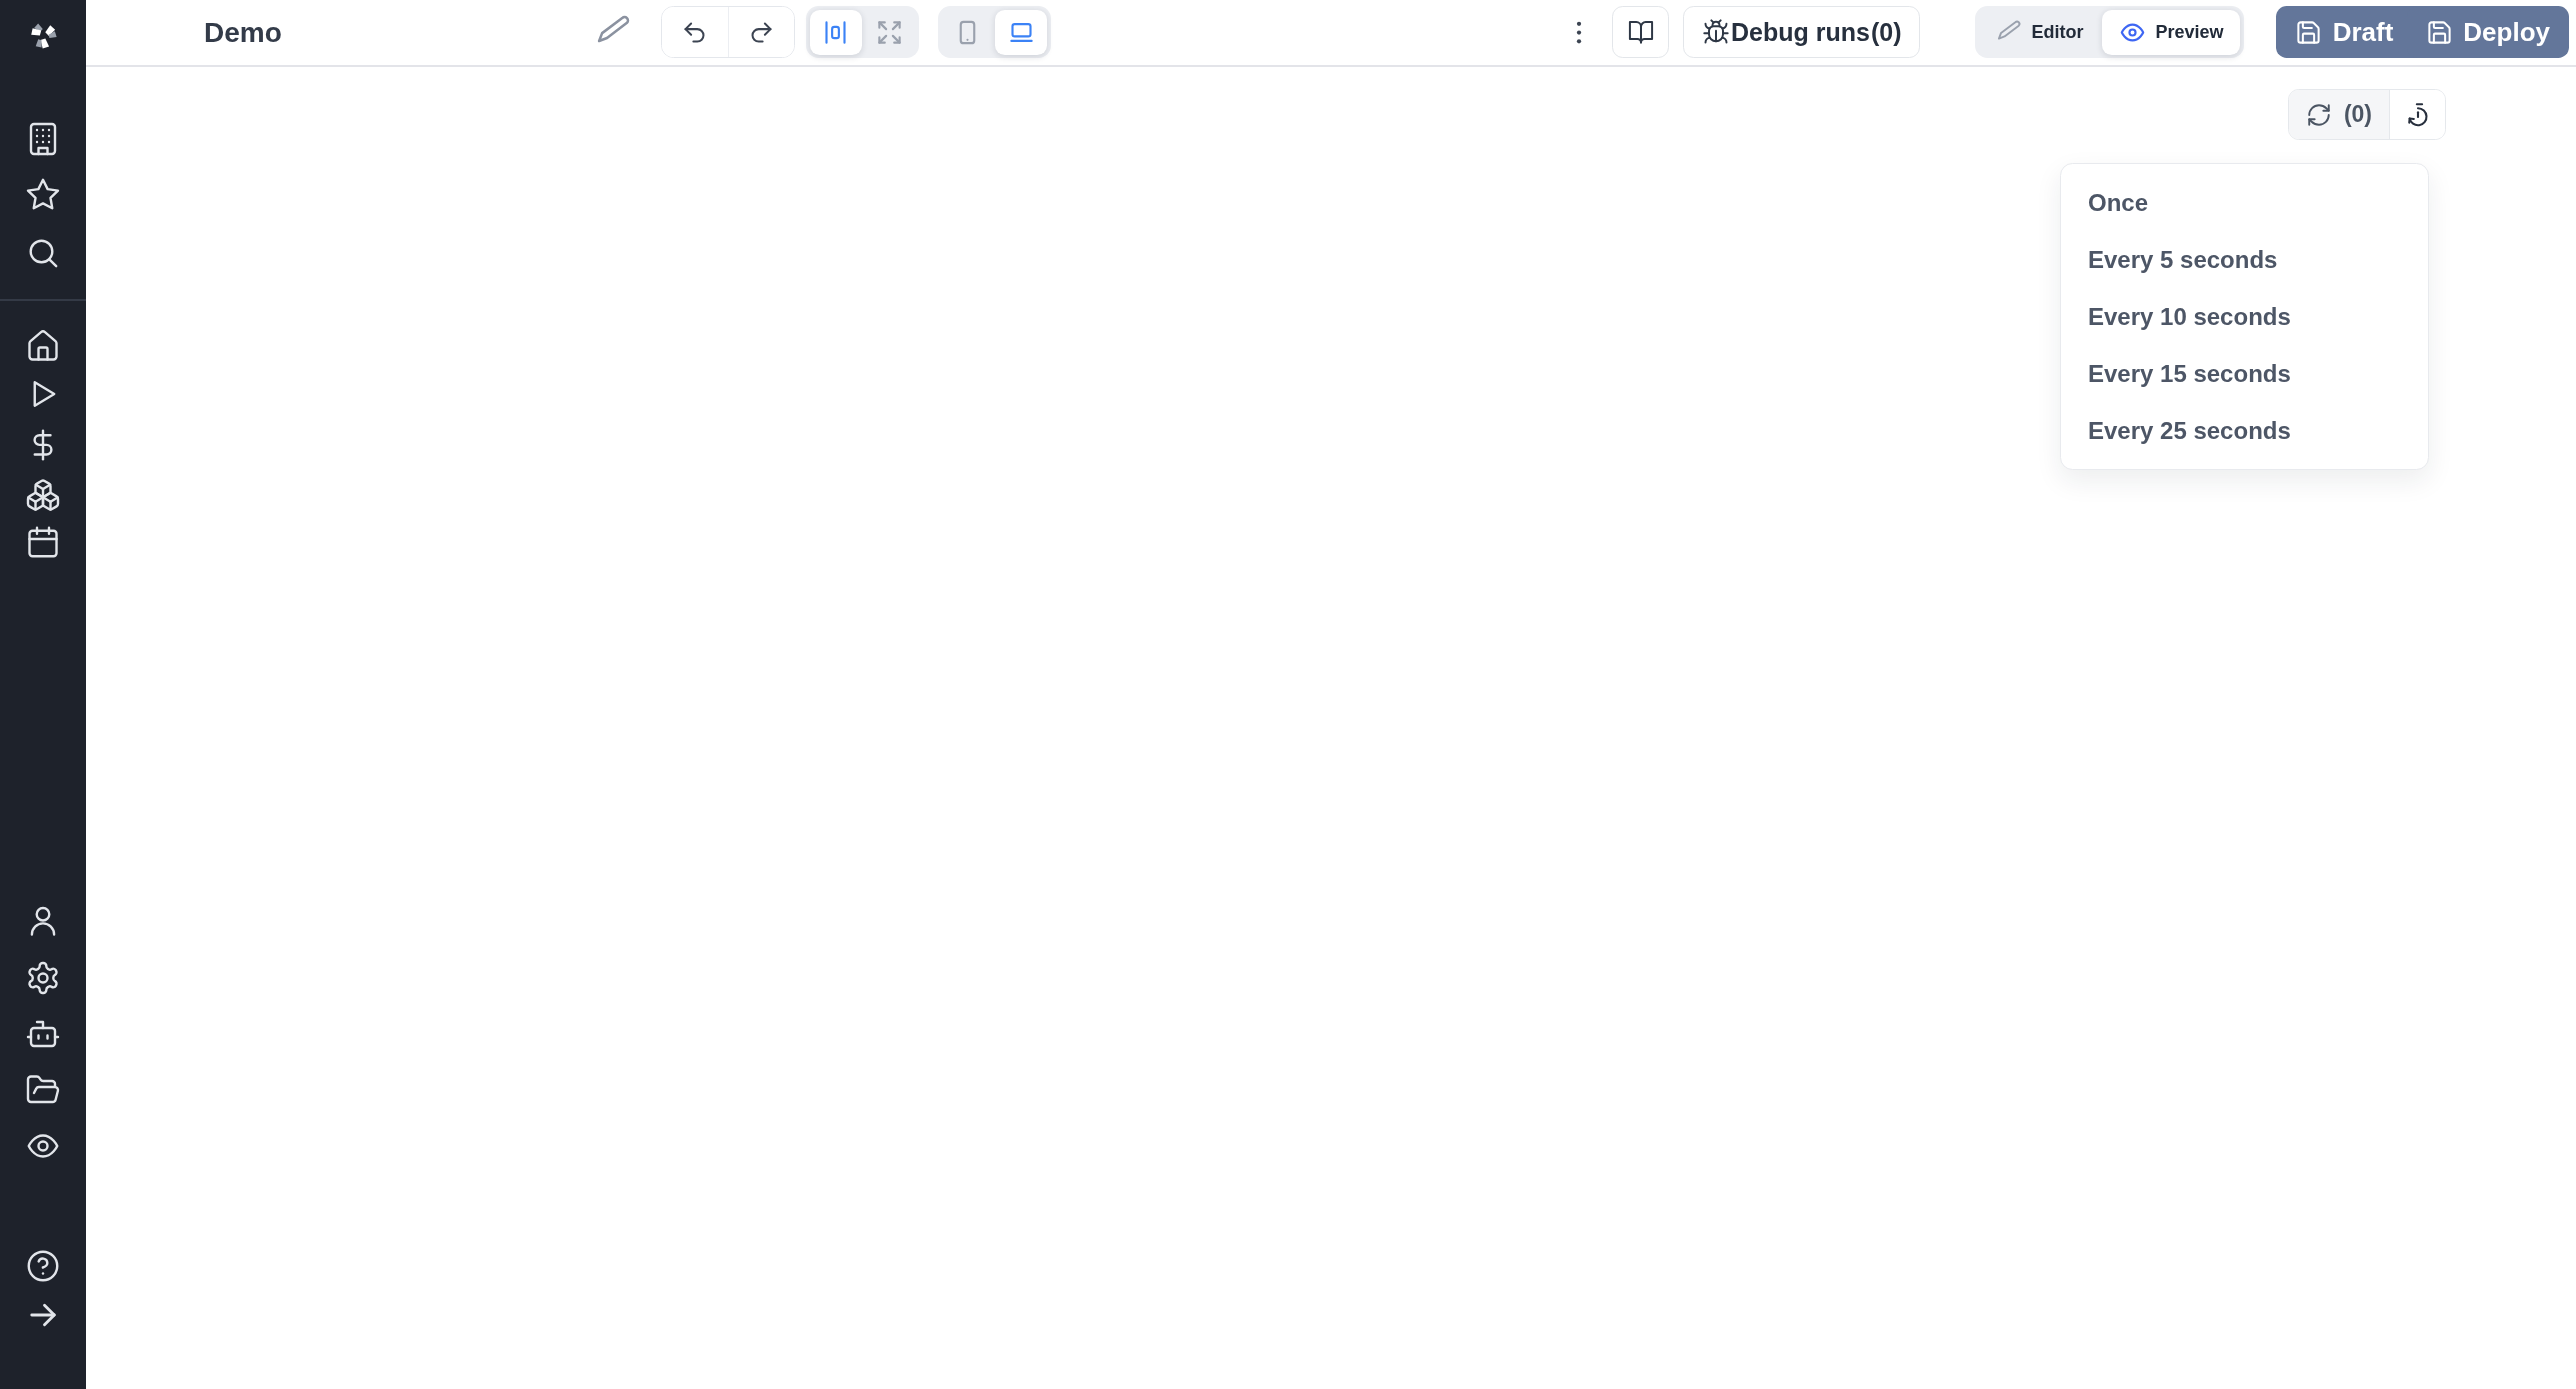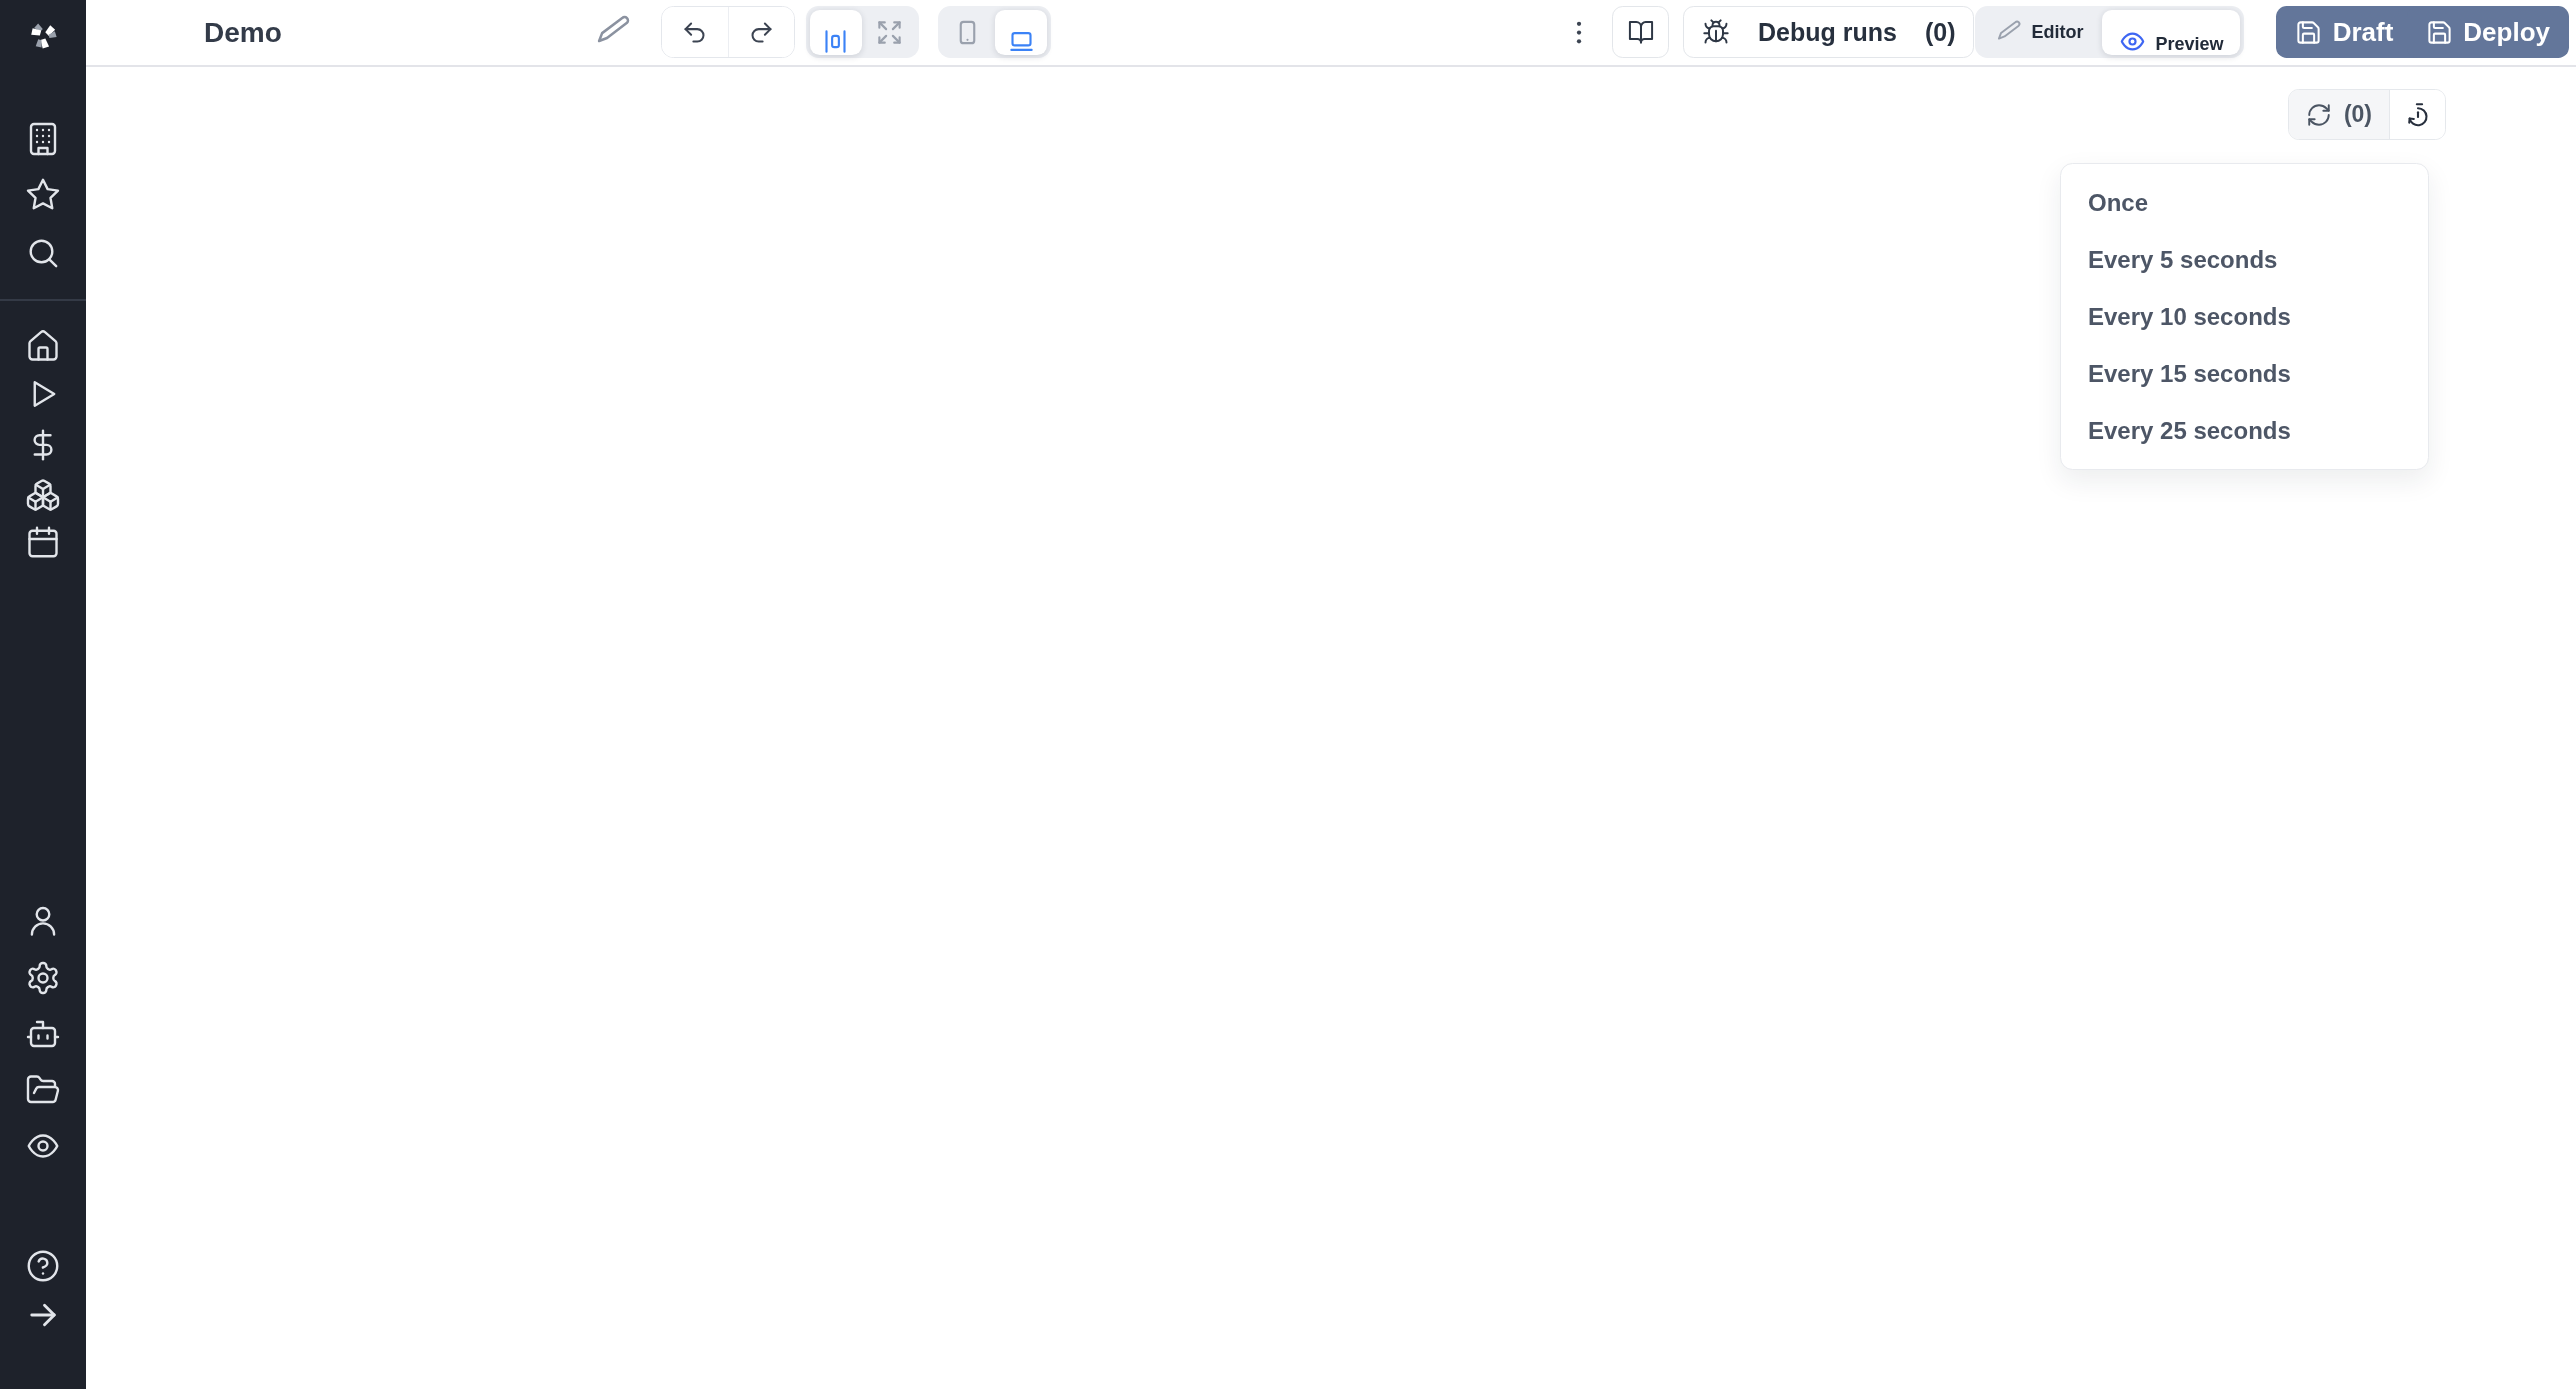--- a/index.html
+++ b/index.html
@@ -54,33 +54,33 @@
 
   .seg {
     position: absolute; top: 6.3px; height: 52px; background: #edeff3;
     border-radius: 12.5px; display: flex; align-items: center; padding: 3.6px; gap: 1.8px;
   }
   .seg .cell {
     height: 45px; min-width: 52px; padding: 0 12.5px; border: none; background: transparent;
     border-radius: 9.8px; display: flex; align-items: center; justify-content: center;
     cursor: pointer; color: #9aa1ad; gap: 9px;
   }
-  .seg .cell.active { background: #fff; box-shadow: 0 1.8px 6.3px rgba(25,35,55,.14); align-items: flex-end; }
+  .seg .cell.active { background: #fff; box-shadow: 0 1.8px 6.3px rgba(25,35,55,.14); }
   .seg .cell svg { width: 27px; height: 27px; }
   .seg-a { left: 720px; }
   .seg-b { left: 852px; }
   .accent-icon { color: #3b82f6; }
 
   .kebab-btn { position: absolute; left: 1475px; top: 50%; transform: translateY(-50%); width: 36px; height: 43px; color: #3c4452; }
   .kebab-btn svg { width: 30px; height: 30px; }
 
   .tb-btn {
     position: absolute; top: 6.3px; height: 52px; background: #fff;
     border: 1.8px solid #e3e6ea; border-radius: 10.7px; cursor: pointer;
-    display: flex; align-items: center; justify-content: center; gap: 28px;
+    display: flex; align-items: center; justify-content: center; gap: 1px;
     color: #2e3745;
   }
   .book-btn { left: 1526px; width: 57px; }
   .book-btn svg { width: 28px; height: 28px; }
   .debug-btn { left: 1597px; padding: 0 18px; }
   .debug-btn svg { width: 28px; height: 28px; }
   .debug-btn .lbl { font-size: 25px; font-weight: 700; color: #27303e; }
 
   .seg-view { left: 1889px; }
   .seg-view .cell { padding: 0 17px; }

